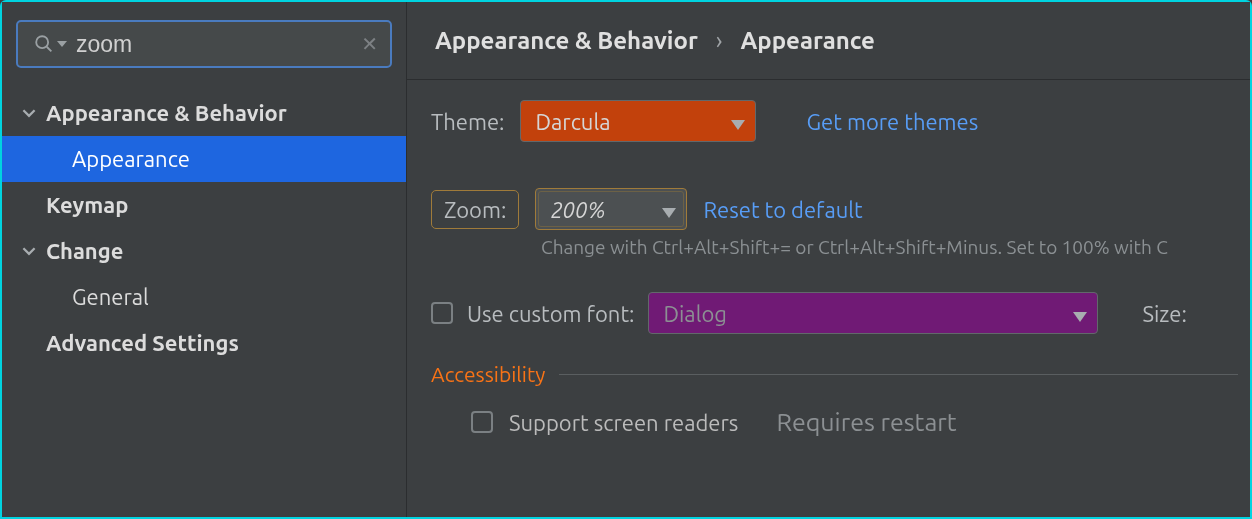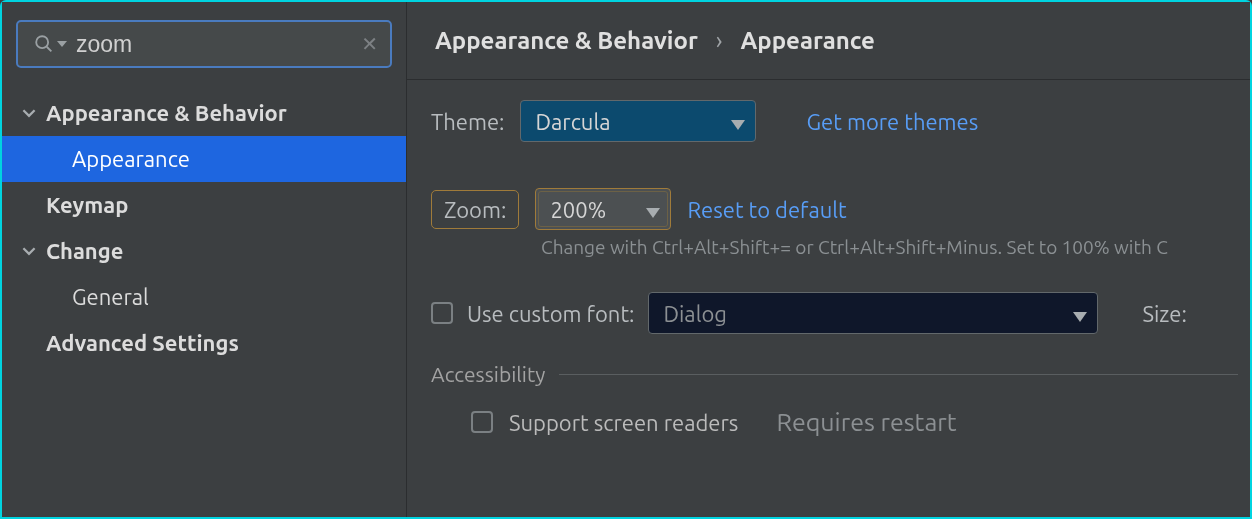--- a/index.html
+++ b/index.html
@@ -123,21 +123,21 @@
       align-items: center;
       gap: 16px;
       margin-bottom: 12px;
       white-space: nowrap;
     }
     .row-label { color: #b8bcbf; }
     .select {
       display: flex;
       align-items: center;
       justify-content: space-between;
-      background: #0c4a6e;
+      background: #c2410c;
       border: 1px solid #62686b;
       border-radius: 4px;
       height: 42px;
       padding: 0 10px 0 14px;
       color: #d6d6d6;
       cursor: pointer;
     }
     .select .caret {
       color: #a8adb0;
       margin-left: 14px;
@@ -145,24 +145,25 @@
     .link { color: #589df6; cursor: pointer; }
     .theme-select { width: 236px; }
     .zoom-row { margin-top: 46px; margin-bottom: 6px; }
     .zoom-label-box {
       border: 1.5px solid #a07b3a;
       border-radius: 5px;
       padding: 6px 12px;
       color: #b8bcbf;
     }
     .zoom-select {
-      width: 136px;
+      width: 152px;
       border: 1.5px solid #a07b3a;
       background: #4c5052;
       position: relative;
+      font-style: italic;
     }
     .zoom-select::after{
       content:"";
       position:absolute;
       inset:2px;
       border:1px solid #6c6146;
       border-radius:3px;
       pointer-events:none;
     }
     .hint {
@@ -177,29 +178,29 @@
       width: 22px; height: 22px;
       border: 2px solid #7b8083;
       border-radius: 4px;
       display: inline-block;
       flex-shrink: 0;
     }
     .font-row { gap: 14px; margin-bottom: 28px;}
     .font-select {
       width: 450px;
       color: #8c9093;
-      background: #0f172a;
+      background: #701a75;
     }
     .dim { color: #8c9093; }
     .size-label { margin-left: 30px; }
     .section-title {
       display: flex;
       align-items: center;
       gap: 14px;
-      color: #a3a3a3;
+      color: #f97316;
       font-size: 21px;
       margin-bottom: 22px;
     }
     .section-line {
       flex: 1;
       height: 1px;
       background: #5a5e60;
     }
     .sr-row { margin-left: 40px; }
   </style>

